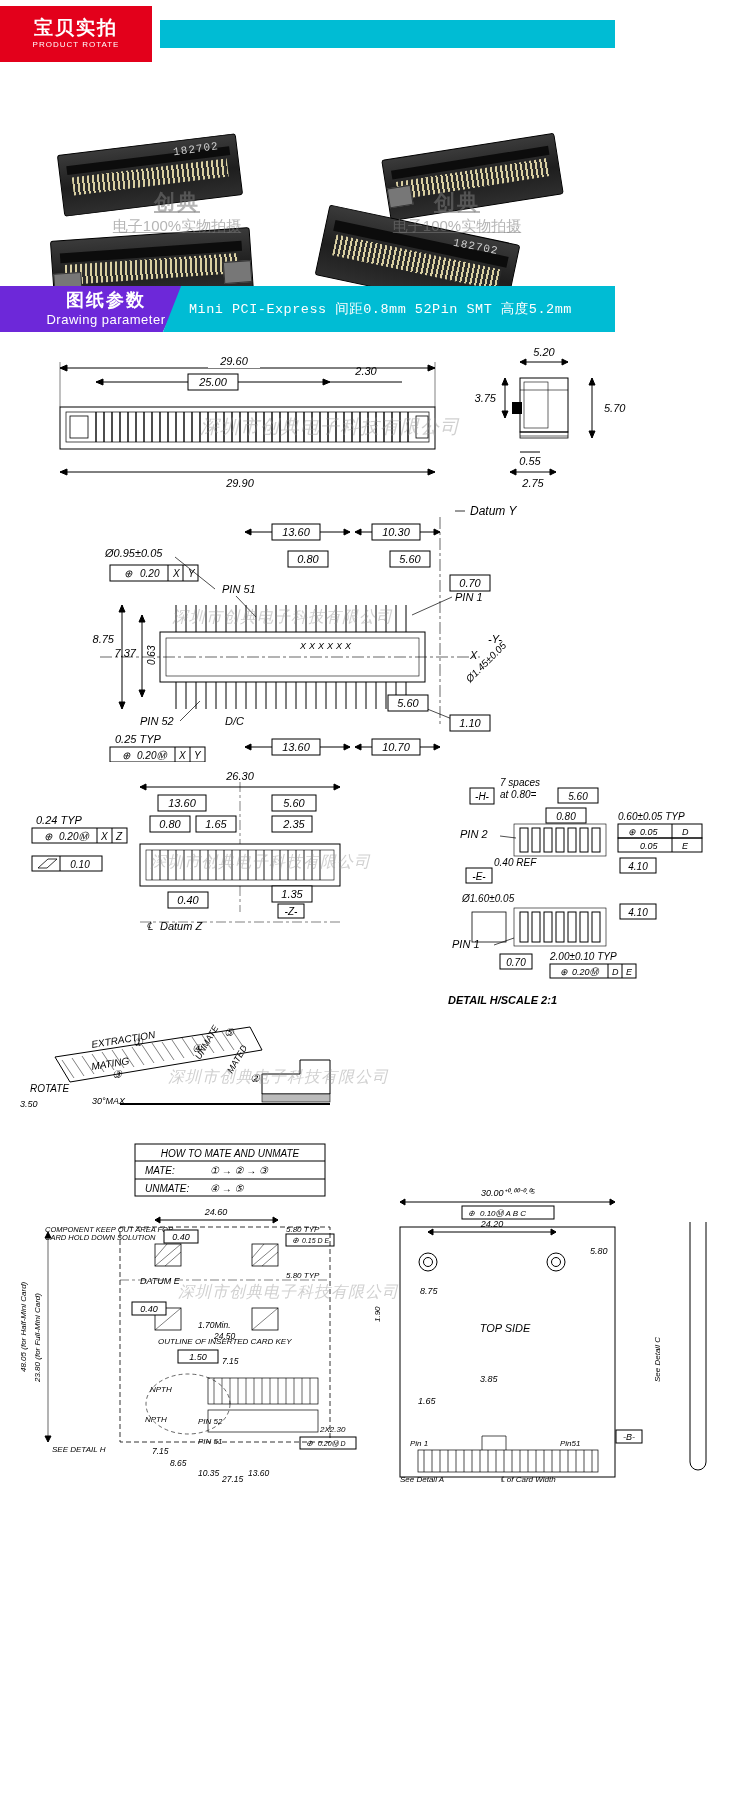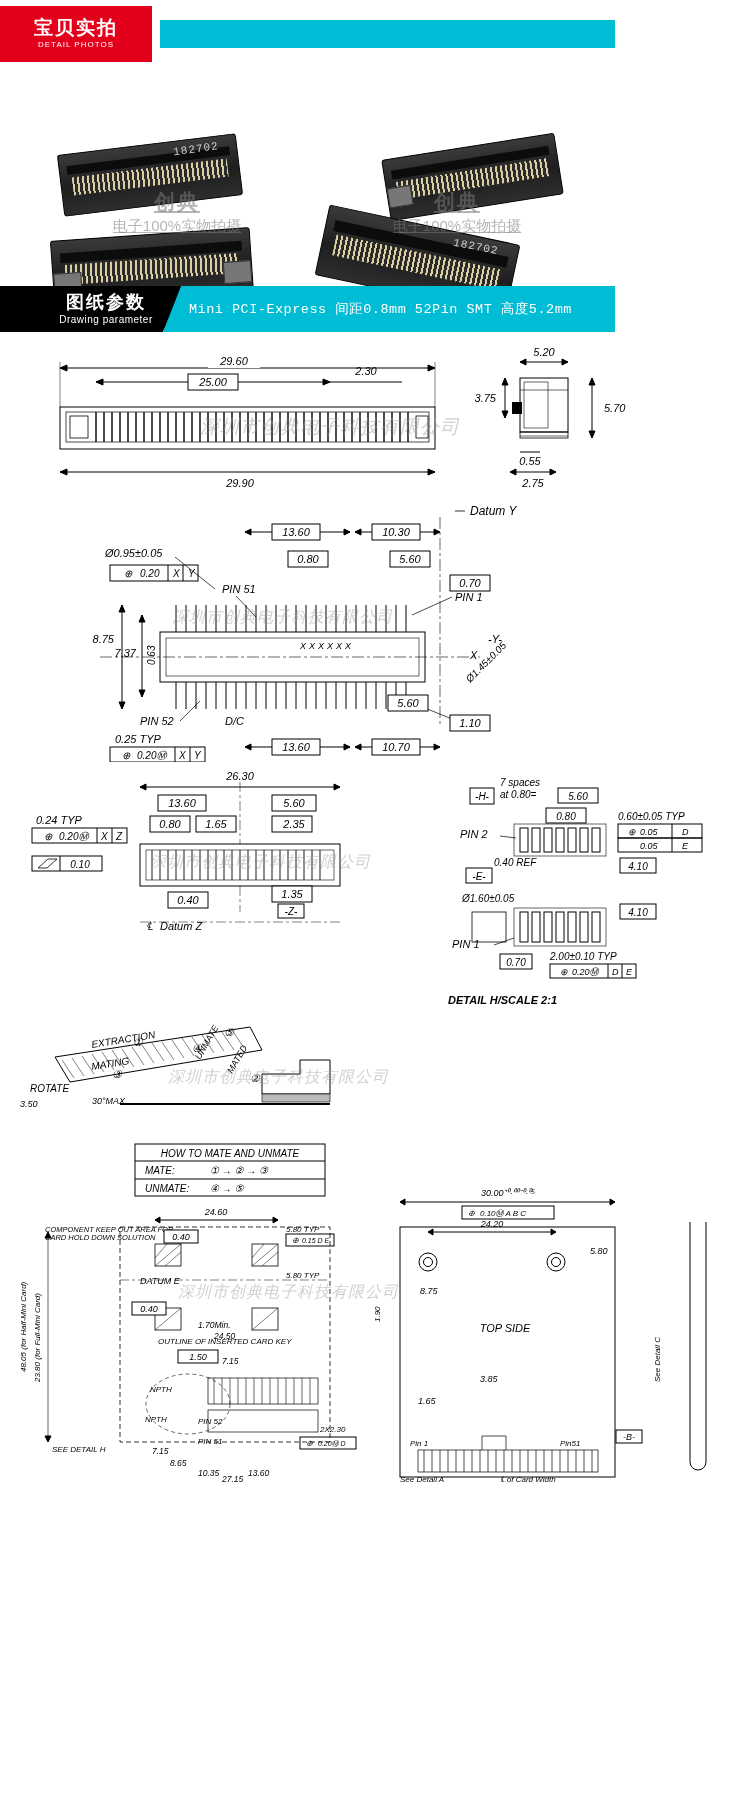--- a/index.html
+++ b/index.html
@@ -91,29 +91,29 @@
   
   .head-draw {
     position: relative;
     height: 46px;
     display: flex;
     align-items: stretch;
     margin-top: 10px;
   }
   .head-draw .tag {
     width: 185px;
-    background: #000000;
+    background: #6d28d9;
     color: #fff;
     display:flex; flex-direction:column; justify-content:center; align-items:center;
     line-height:1.1;
     clip-path: polygon(0 0, 100% 0, 88% 100%, 0 100%);
     padding-left: 27px;
   }
   .head-draw .tag .cn { font-size:18px; font-weight:bold; letter-spacing:2px; }
-  .head-draw .tag .en { font-size:10px; letter-spacing:.5px; margin-top:2px; }
+  .head-draw .tag .en { font-size:13px; letter-spacing:.5px; margin-top:2px; }
   .head-draw .title-bar {
     flex:1;
     background: #00bcd4;
     color:#fff;
     display:flex; align-items:center;
     padding-left: 26px;
     font-family:"Liberation Mono", monospace;
     font-size: 13.5px;
     letter-spacing:.5px;
     clip-path: polygon(4% 0, 100% 0, 100% 100%, 0 100%);
@@ -140,21 +140,21 @@
   .wm.sm { font-size:16px; }
 </style>
 </head>
 <body>
 
 <div class="page">
 
   <div class="sec-head head-photos">
     <div class="tag">
       <div class="cn">宝贝实拍</div>
-      <div class="en">DETAIL PHOTOS</div>
+      <div class="en">PRODUCT ROTATE</div>
     </div>
     <div class="bar-wrap">
       <div class="c1"></div>
     </div>
   </div>
 
   <div class="photos">
 
     <div class="conn" style="left:60px; top:78px; width:180px; height:62px; transform:rotate(-7deg);">
       <div class="body"></div>

